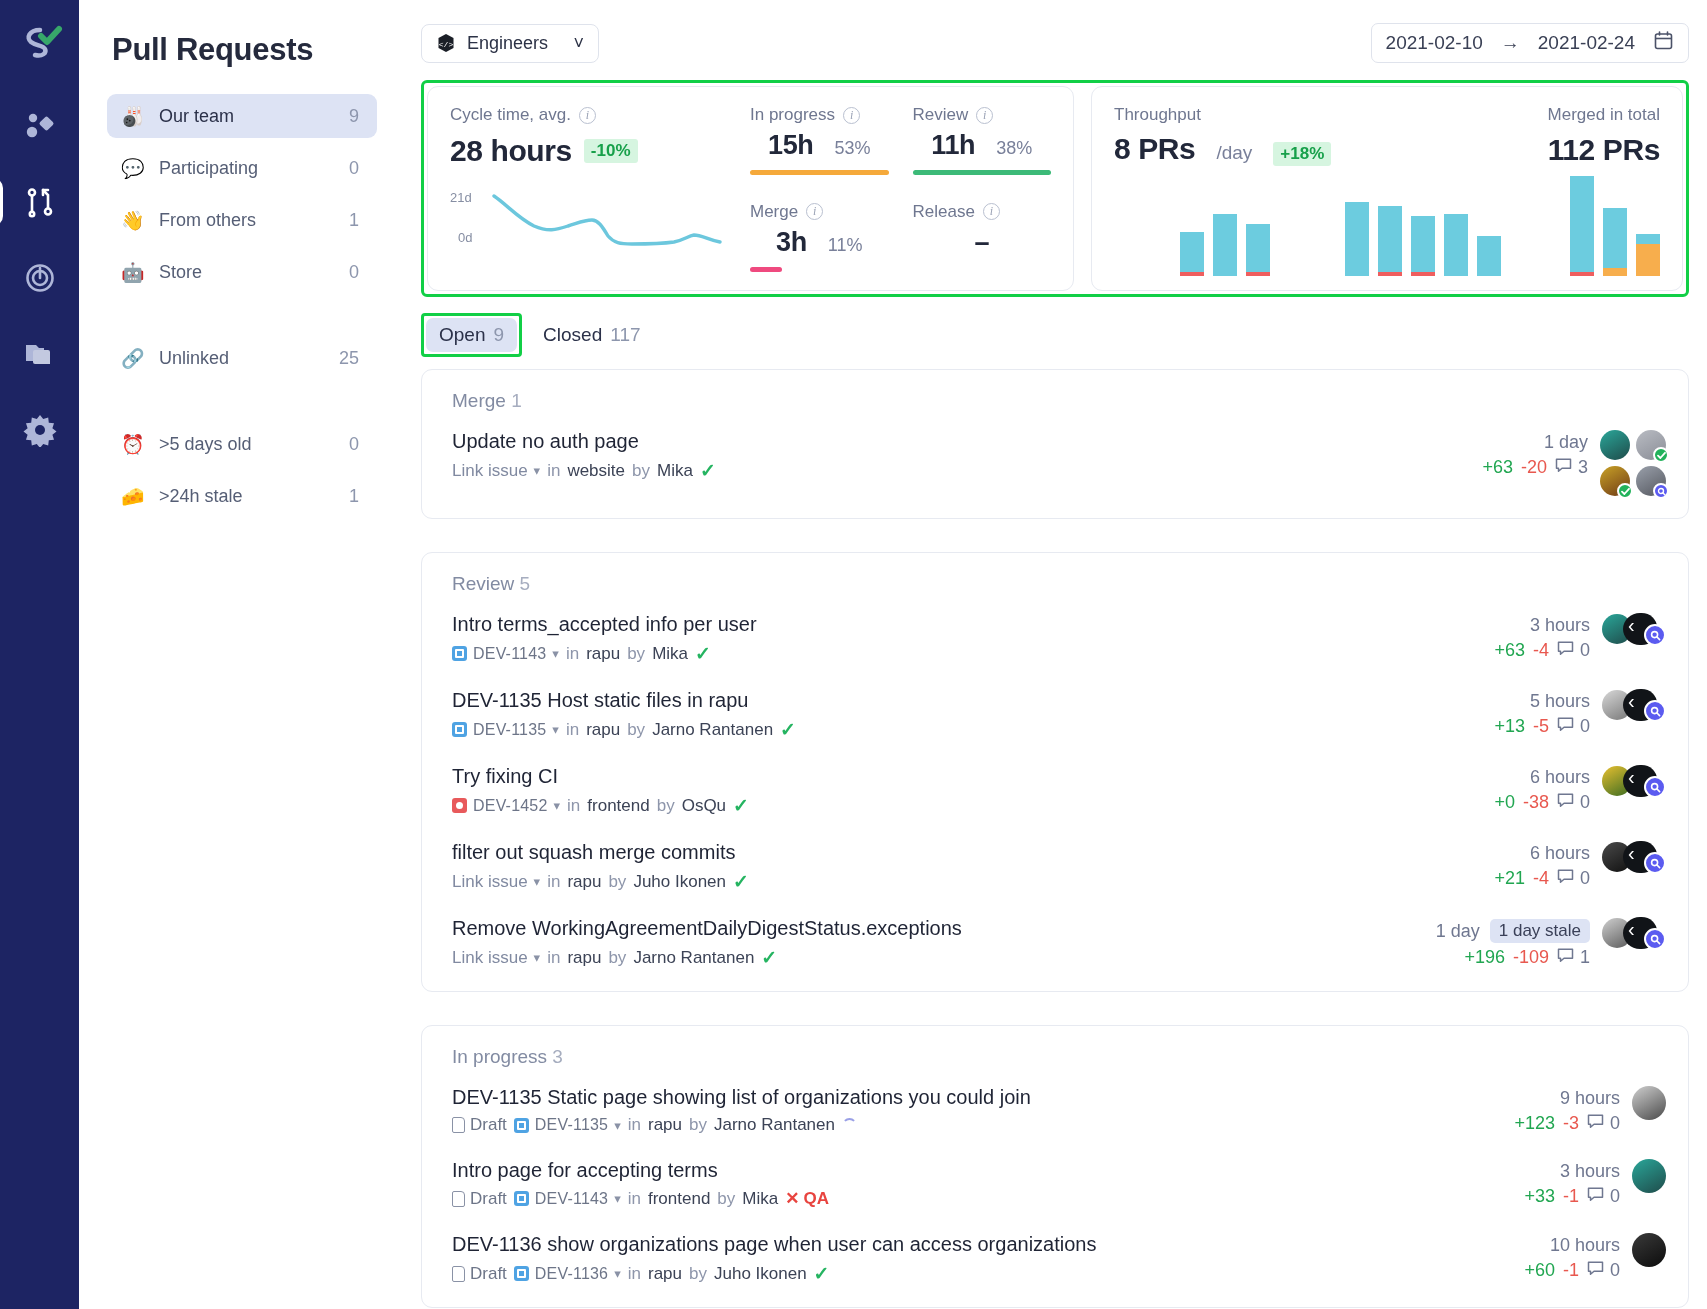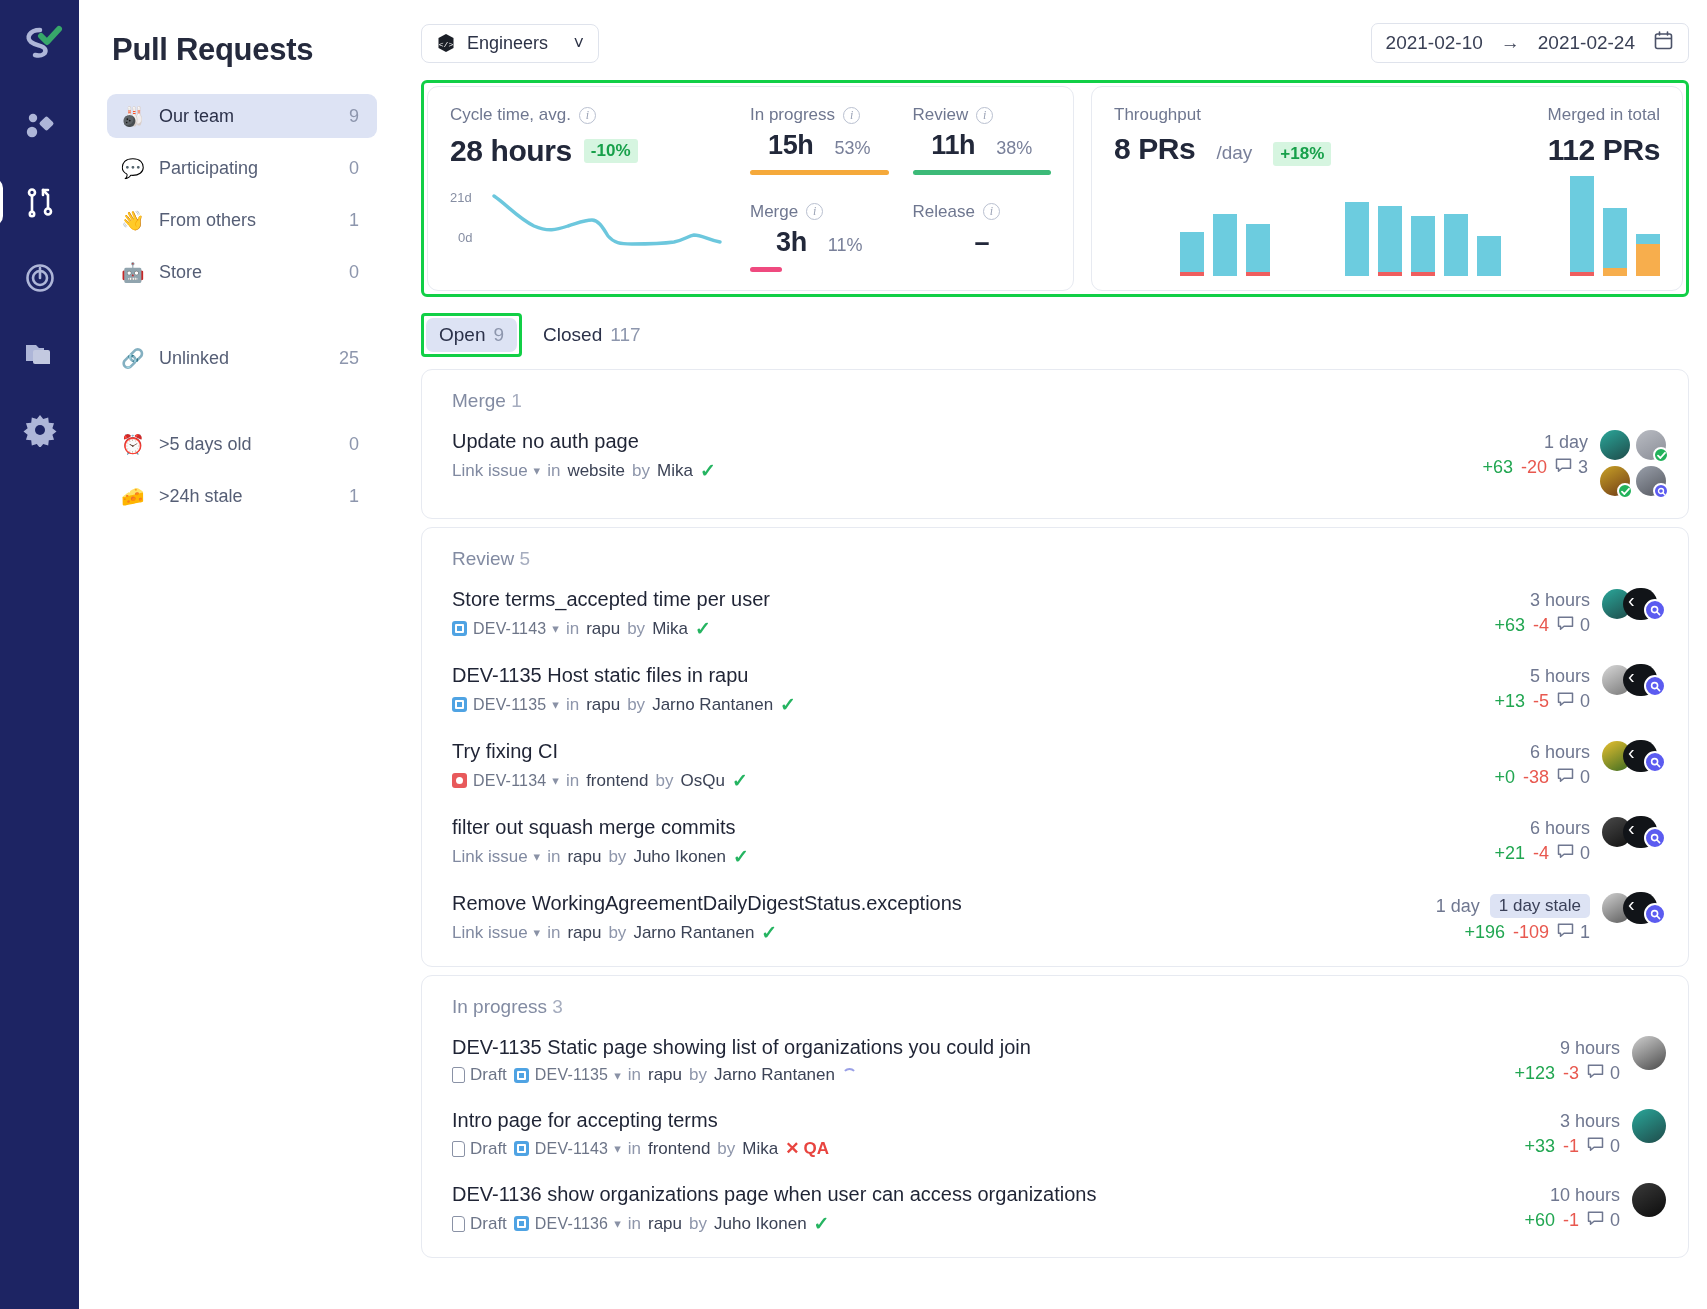--- a/index.html
+++ b/index.html
@@ -117,21 +117,21 @@
   
   .tabs { display:flex; align-items:center; gap:8px; margin: 16px 0 12px 0;}
   .tab { display:flex; align-items:center; gap:8px; font-size:19px; color:#2b3149; padding:6px 13px; border-radius:7px; cursor:pointer;}
   .tab.active { background:#dde3f4; }
   .tab .n { color:#8d96ad; }
   .tab-hl { border:3px solid #11cf46; border-radius:4px; padding:2px;}
 
   
   .group {
     border:1px solid #e7eaf1; border-radius:11px; background:#fff;
-    margin-bottom:8px; padding: 20px 0 22px 0; position:relative;
+    margin-bottom:33px; padding: 20px 0 22px 0; position:relative;
   }
   .group-title { font-size:19px; color:#828ba2; padding:0 30px; margin-bottom:18px;}
   .group-title .n { color:#a6adbf; }
   .pr { display:flex; align-items:flex-start; padding: 0 22px 0 30px; margin-bottom:24px; }
   .pr:last-child{ margin-bottom:0;}
   .pr-main { flex:1; min-width:0;}
   .pr-title { font-size:20px; color:#1f2435; margin-bottom:6px; cursor:pointer;}
   .pr-meta { display:flex; align-items:center; gap:7px; font-size:17px; color:#7c melhorar; color:#818aa1; flex-wrap:wrap;}
   .chip { display:flex; align-items:center; gap:6px; cursor:pointer; color:#6b7governo; }
   .jira-ic { width:15px;height:15px;border-radius:3px;background:#4fa3e3;position:relative;flex:0 0 auto;}
@@ -561,21 +561,21 @@
       </div>
 
       <div class="group">
         <div class="group-title">
           <span>Review</span>
           <span class="n">5</span>
         </div>
 
         <div class="pr">
           <div class="pr-main">
-            <div class="pr-title">Store terms_accepted time per user</div>
+            <div class="pr-title">Intro terms_accepted info per user</div>
             <div class="pr-meta">
               <span class="chip">
                 <span class="jira-ic"></span>
                 <span class="issue-key">DEV-1143</span>
                 <span class="chev-sm">▾</span>
               </span>
               <span class="muted">in</span>
               <span class="dark">rapu</span>
               <span class="muted">by</span>
               <span class="dark">Mika</span>
@@ -659,21 +659,21 @@
             </div>
           </div>
         </div>
 
         <div class="pr">
           <div class="pr-main">
             <div class="pr-title">Try fixing CI</div>
             <div class="pr-meta">
               <span class="chip">
                 <span class="jira-ic red"></span>
-                <span class="issue-key">DEV-1134</span>
+                <span class="issue-key">DEV-1452</span>
                 <span class="chev-sm">▾</span>
               </span>
               <span class="muted">in</span>
               <span class="dark">frontend</span>
               <span class="muted">by</span>
               <span class="dark">OsQu</span>
               <span class="tick">✓</span>
             </div>
           </div>
           <div class="pr-right">

